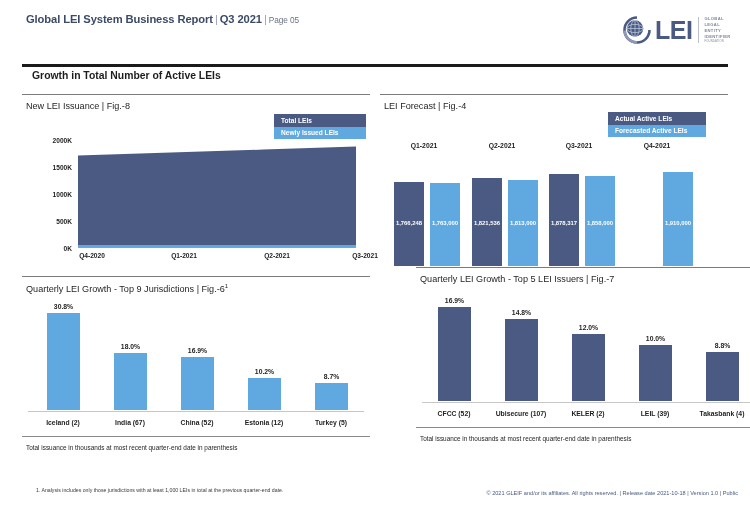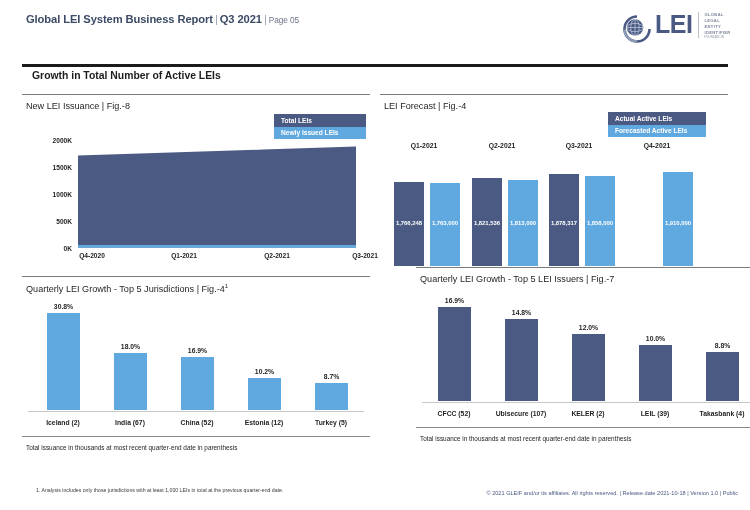--- a/index.html
+++ b/index.html
@@ -44,21 +44,21 @@
     font-size: 8.3px;
     font-weight: normal;
     color: #6b7486;
   }
 
   .logo {
     position: absolute;
     right: 12px; top: 12px;
     width: 118px; height: 36px;
     display: flex;
-    align-items: flex-start;
+    align-items: center;
   }
   .logo-mark { width: 34px; height: 34px; flex: 0 0 34px; }
   .logo-word {
     font-size: 25px;
     font-weight: bold;
     color: #4a5a82;
     letter-spacing: -0.5px;
     line-height: 1;
     margin-left: 1px;
   }
@@ -341,21 +341,21 @@
         </div>
 
       <div class="fc-bar bar-light" style="left:283px; width:30px; height:94px;">
           <span class="val">1,910,000</span>
         </div>
     </div>
   </div>
 
   <div class="panel p-bl">
     <div class="panel-rule"></div>
-    <div class="panel-title"><span>Quarterly LEI Growth - Top 5 Jurisdictions | Fig.-4</span><sup>1</sup></div>
+    <div class="panel-title"><span>Quarterly LEI Growth - Top 9 Jurisdictions | Fig.-6</span><sup>1</sup></div>
 
     <div class="bc-wrap">
       <div class="bc-axis"></div>
 
       <div class="bc-bar" style="left:25px; width:33px; height:97px; background:#5fa8e0;">
         <span class="bc-val">30.8%</span>
       </div>
       <div class="bc-cat" style="left:41px;">Iceland (2)</div>
 
       <div class="bc-bar" style="left:92px; width:33px; height:57px; background:#5fa8e0;">

